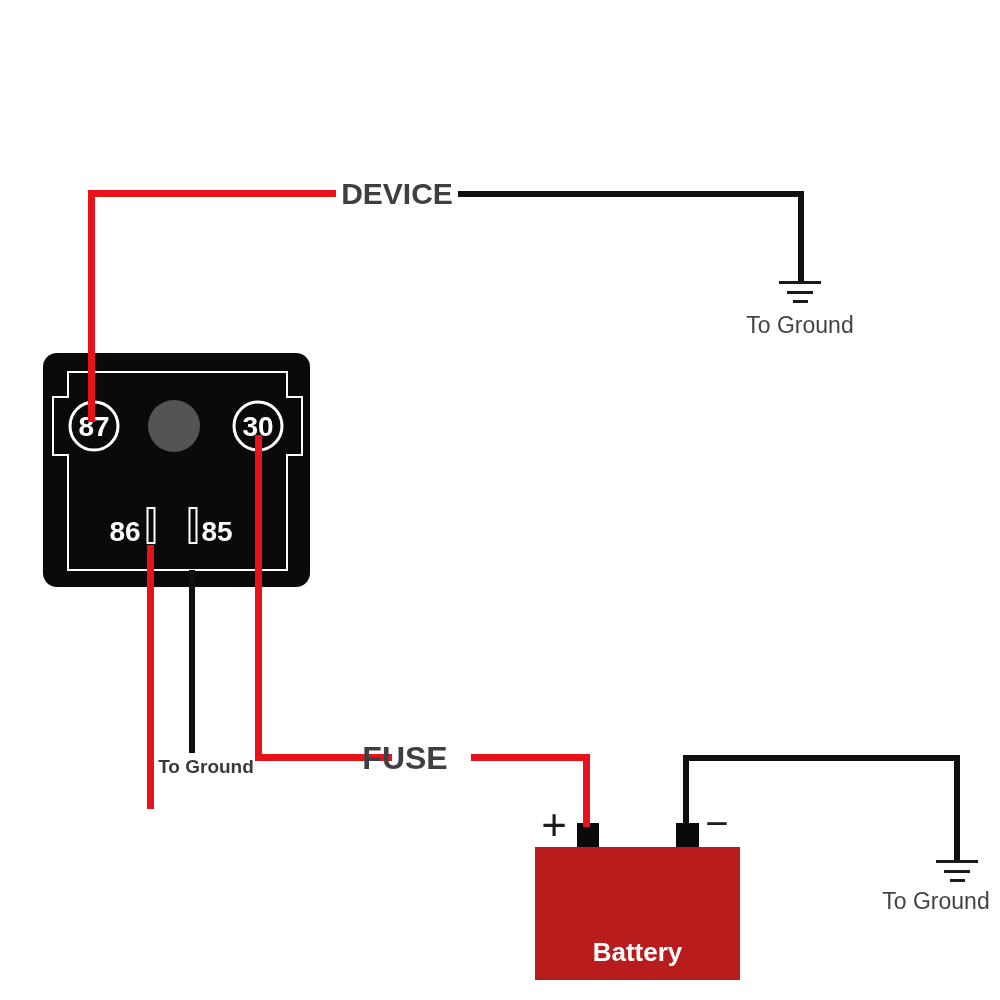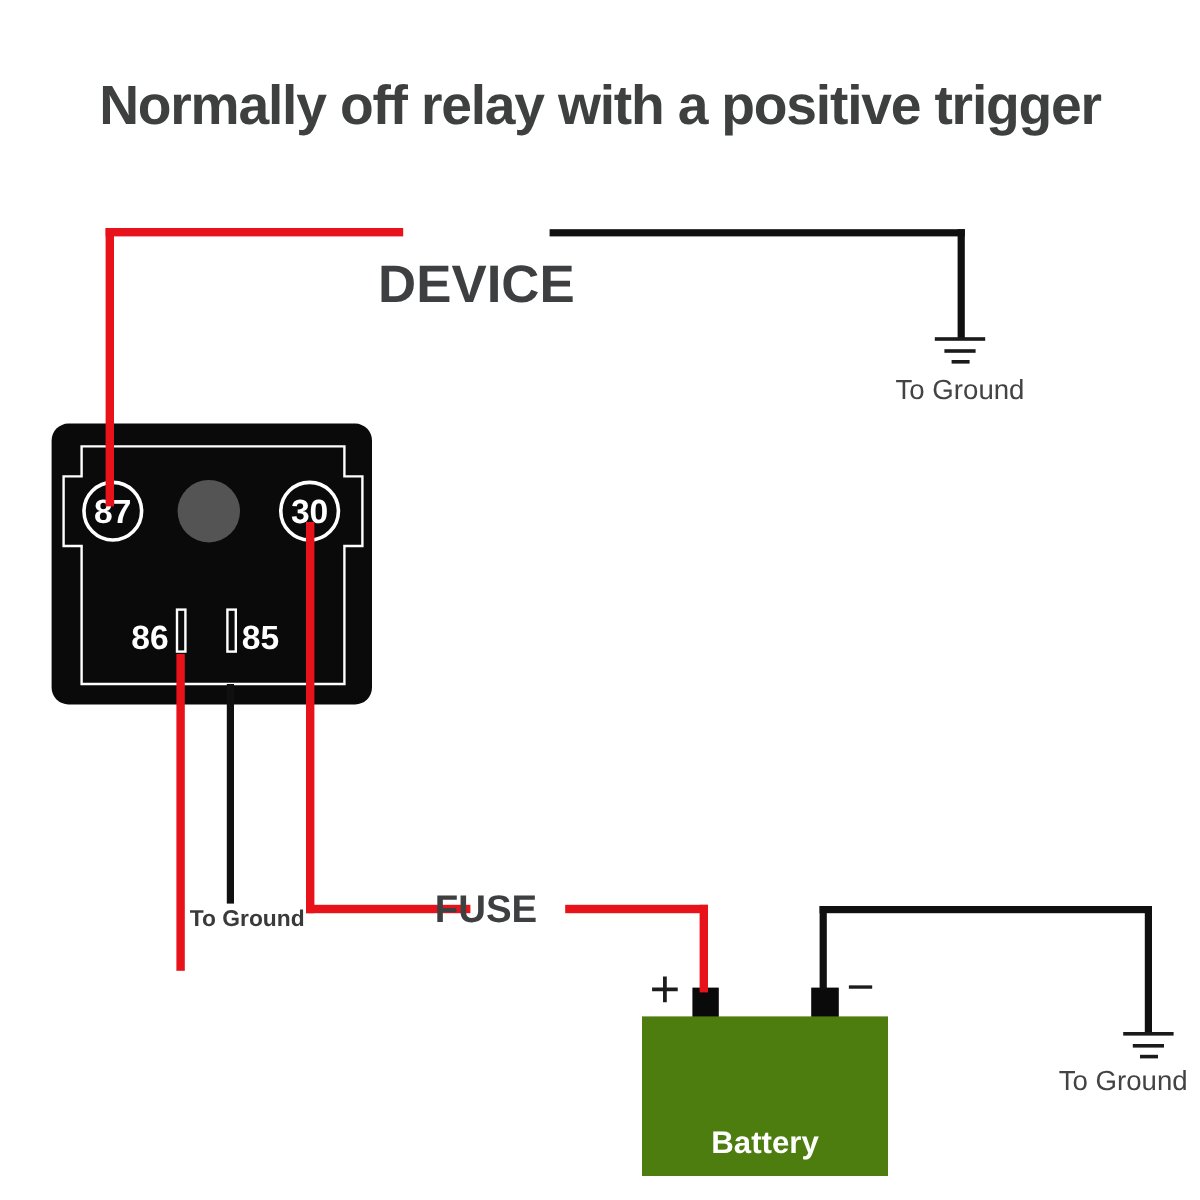--- a/index.html
+++ b/index.html
@@ -10,50 +10,49 @@
   .title{
     position:absolute;top:60px;left:50%;transform:translateX(-50%);
     font-size:46px;font-weight:700;letter-spacing:-1px;color:#3e4040;white-space:nowrap;
   }
   .wire{position:absolute;z-index:3;}
   .wire.red{background:#e8131a;}
   .wire.blk{background:#101010;}
   .lbl{
     position:absolute;transform:translate(-50%,-50%);color:#3d3f40;white-space:nowrap;z-index:4;
   }
-  .lbl.device{font-size:44px;font-weight:700;margin-top:44px;}
+  .lbl.device{font-size:30px;font-weight:700;}
   .lbl.fuse{font-size:32px;font-weight:700;}
   .lbl.ground{font-size:23px;font-weight:400;color:#434343;}
   .lbl.ground-sm{font-size:19px;font-weight:700;color:#3a3a3a;}
   .lbl.trigger{font-size:26px;font-weight:400;color:#484848;}
   .lbl.plus{font-size:44px;font-weight:400;color:#1c1c1c;}
   .lbl.minus{font-size:40px;font-weight:400;color:#1c1c1c;}
   .gnd{position:absolute;z-index:3;}
   .gnd .b{position:absolute;background:#1a1a1a;}
   .relay{
     position:absolute;left:43px;top:353px;width:267px;height:234px;
     background:#0a0a0a;border-radius:14px;z-index:1;
   }
   .relay svg{position:absolute;left:0;top:0;}
   .battery{
     position:absolute;left:535px;top:847px;width:205px;height:133px;
-    background:#4d7c0f;z-index:2;
+    background:#b91c1c;z-index:2;
   }
   .batt-label{
     position:absolute;left:50%;bottom:12px;transform:translateX(-50%);
     color:#ffffff;font-size:26px;font-weight:700;white-space:nowrap;
   }
   .term{position:absolute;background:#0a0a0a;z-index:2;}
 </style>
 </head>
 <body>
 
 <div class="canvas">
 
-  <div class="title">Normally off relay with a positive trigger</div>
 
   <div class="wire red" style="left:88px;top:190px;width:248px;height:7px;"></div>
   <div class="wire red" style="left:88px;top:190px;width:7px;height:232px;"></div>
 
   <div class="lbl device" style="left:397px;top:194px;">DEVICE</div>
 
   <div class="wire blk" style="left:458px;top:191px;width:346px;height:6px;"></div>
   <div class="wire blk" style="left:798px;top:191px;width:6px;height:92px;"></div>
 
   <div class="gnd" style="left:779px;top:281px;width:42px;height:22px;">

